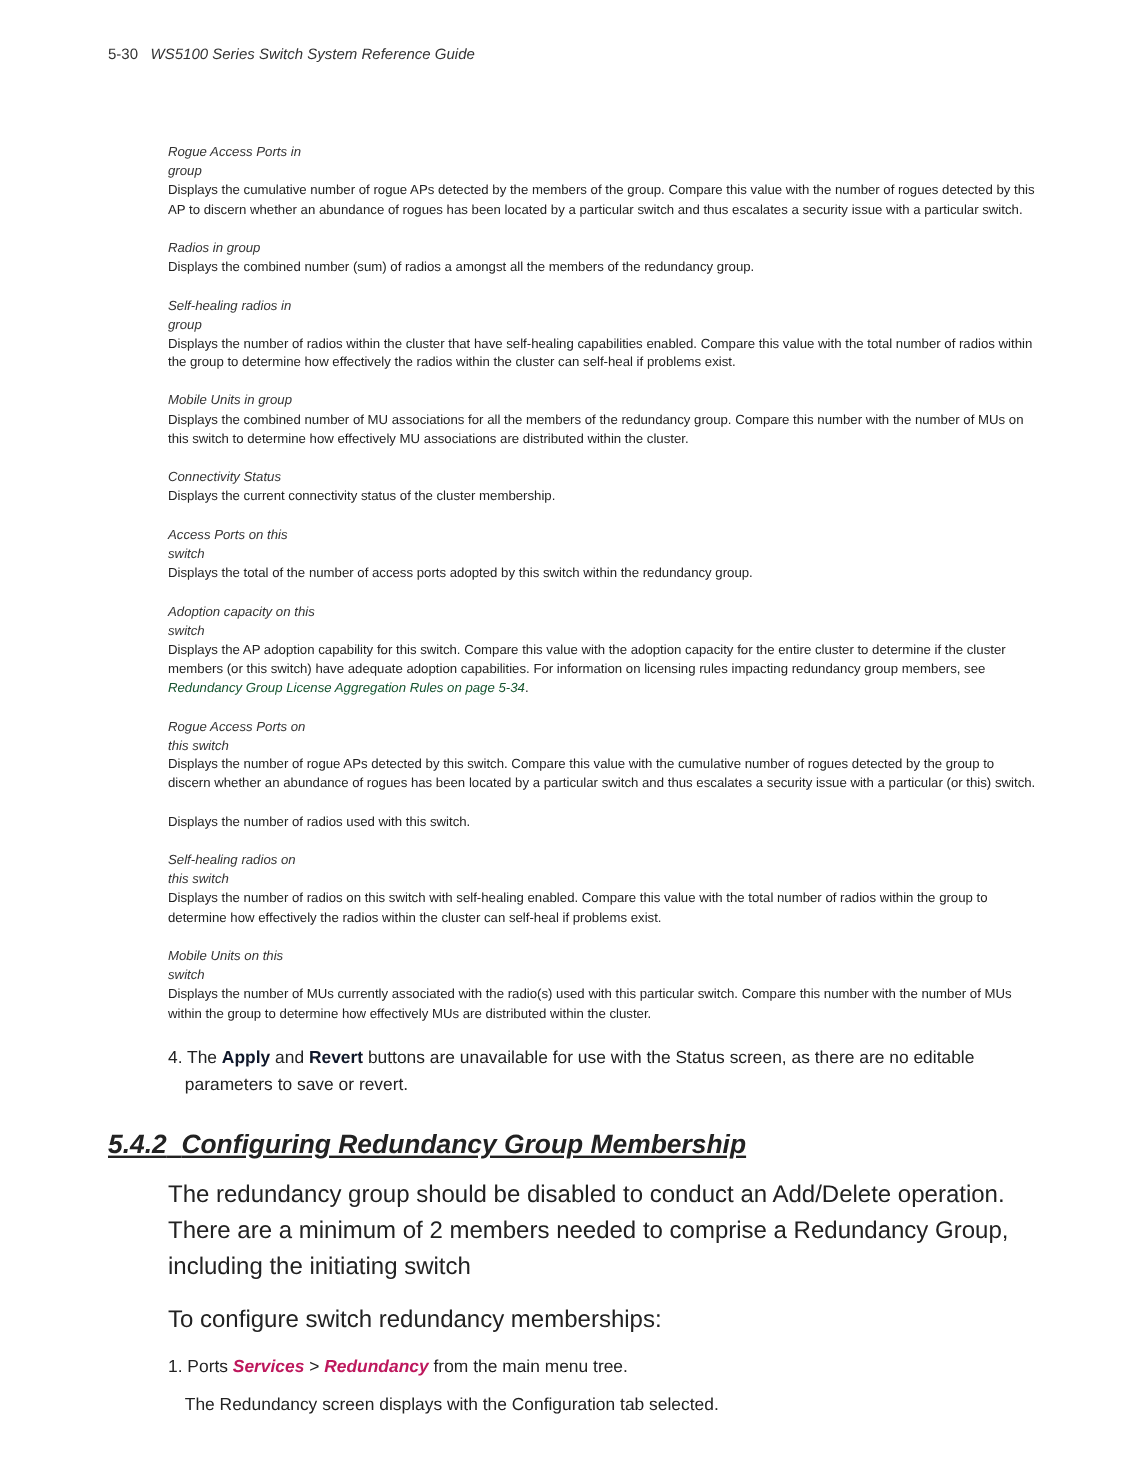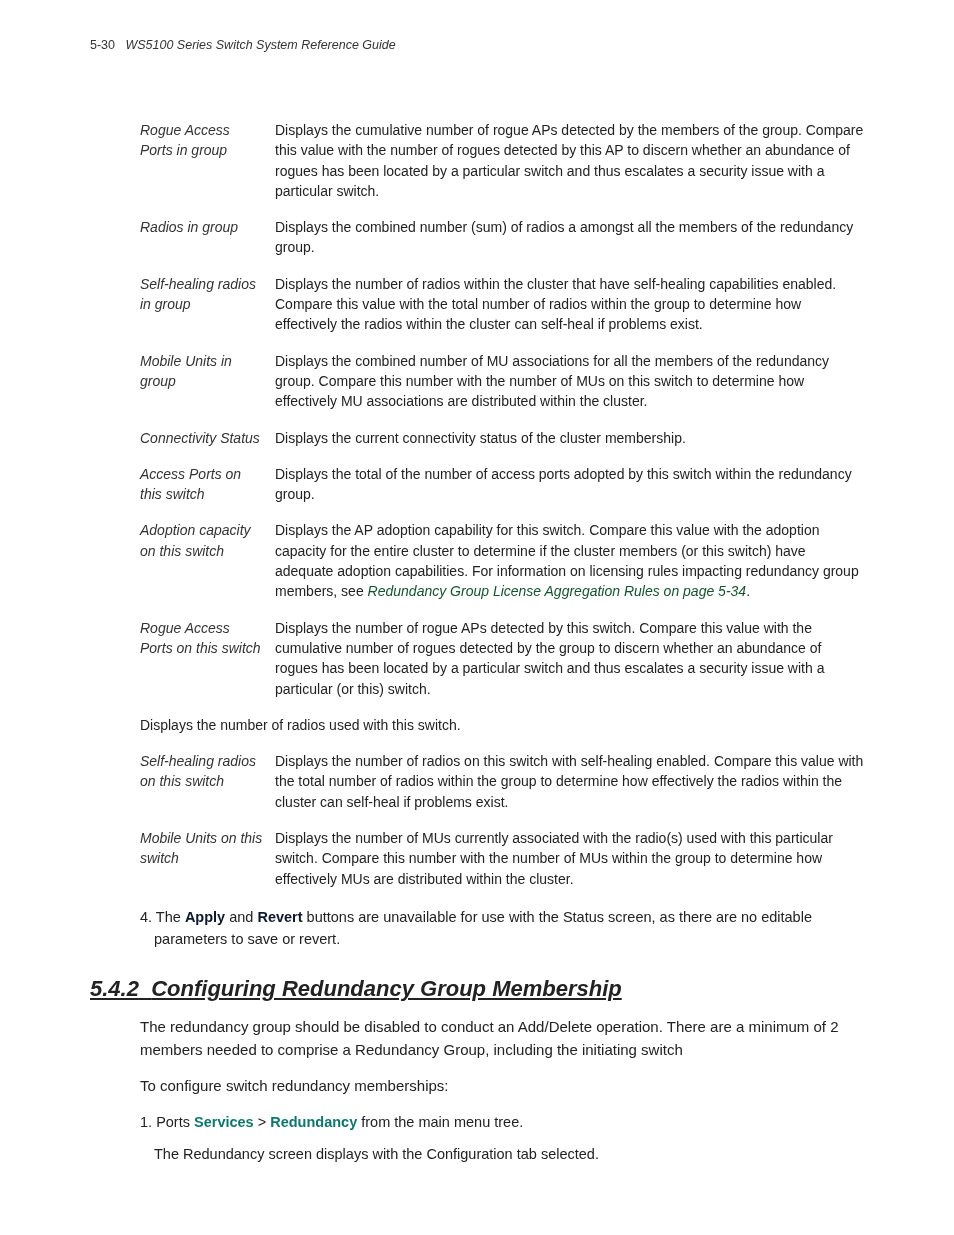--- a/index.html
+++ b/index.html
@@ -28,21 +28,22 @@
     .content {
       padding-left: 50px;
     }
     .def-table {
       margin-bottom: 18px;
     }
     .def-row {
       display: flex;
       margin-bottom: 16px;
       line-height: 1.45;
-      font-size: 14px;
+      font-size: 11px;
+      flex-direction: column;
     }
     .def-term {
       width: 135px;
       flex-shrink: 0;
       font-style: italic;
       color: #333;
       padding-right: 10px;
     }
     .def-desc {
       flex: 1;
@@ -65,37 +66,37 @@
     .section-head {
       font-size: 22px;
       font-weight: bold;
       font-style: italic;
       color: #222;
       margin: 4px 0 14px -50px;
       text-decoration: underline;
     }
     .section-num { font-style: italic; }
     .para {
-      font-size: 15px;
+      font-size: 20px;
       line-height: 1.5;
       margin-bottom: 14px;
     }
     .step {
       font-size: 14.5px;
       line-height: 1.5;
       margin-bottom: 10px;
       text-indent: -14px;
       margin-left: 14px;
     }
     .sub {
       font-size: 14.5px;
       line-height: 1.5;
       margin-left: 14px;
     }
-    .menu { font-weight: bold; color: #0f766e; }
+    .menu { font-weight: bold; color: #be185d; font-style: italic; }
   </style>
 </head>
 <body>
 
 <div class="page">
   <div class="header">
     <span class="page-num">5-30</span>&nbsp;&nbsp;&nbsp;<span class="doc-title">WS5100 Series Switch System Reference Guide</span>
   </div>
 
   <div class="content">

